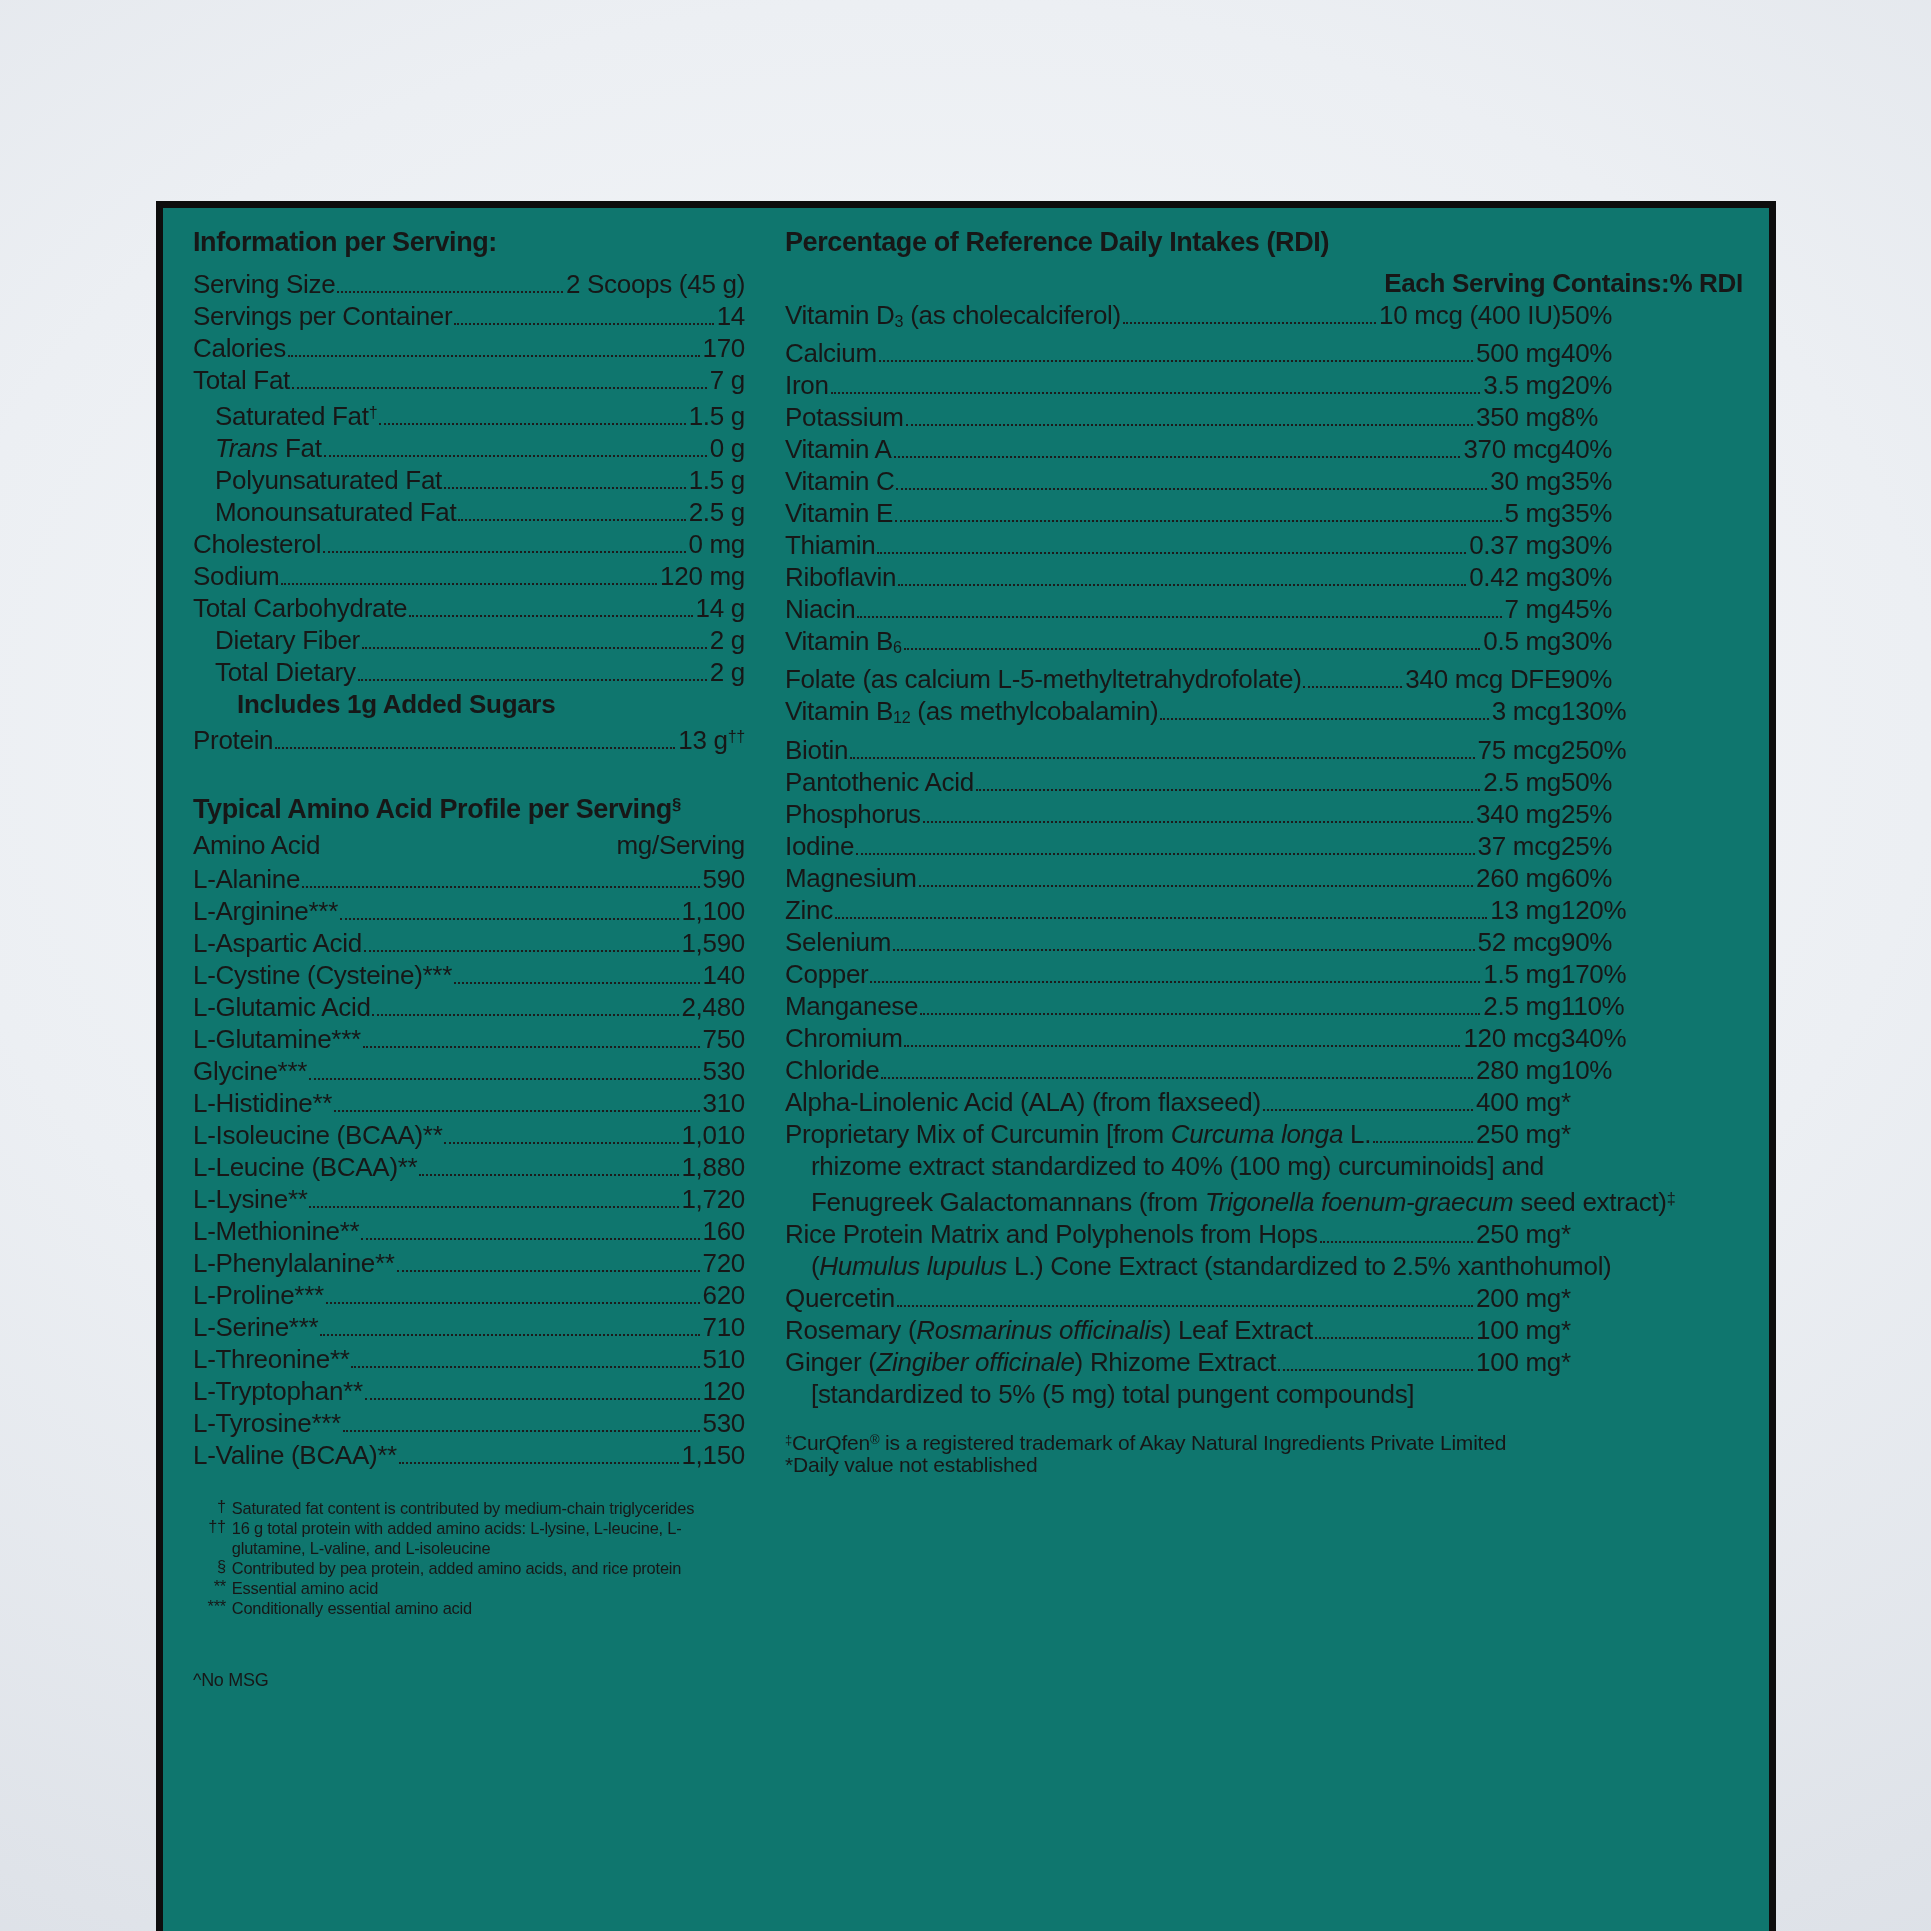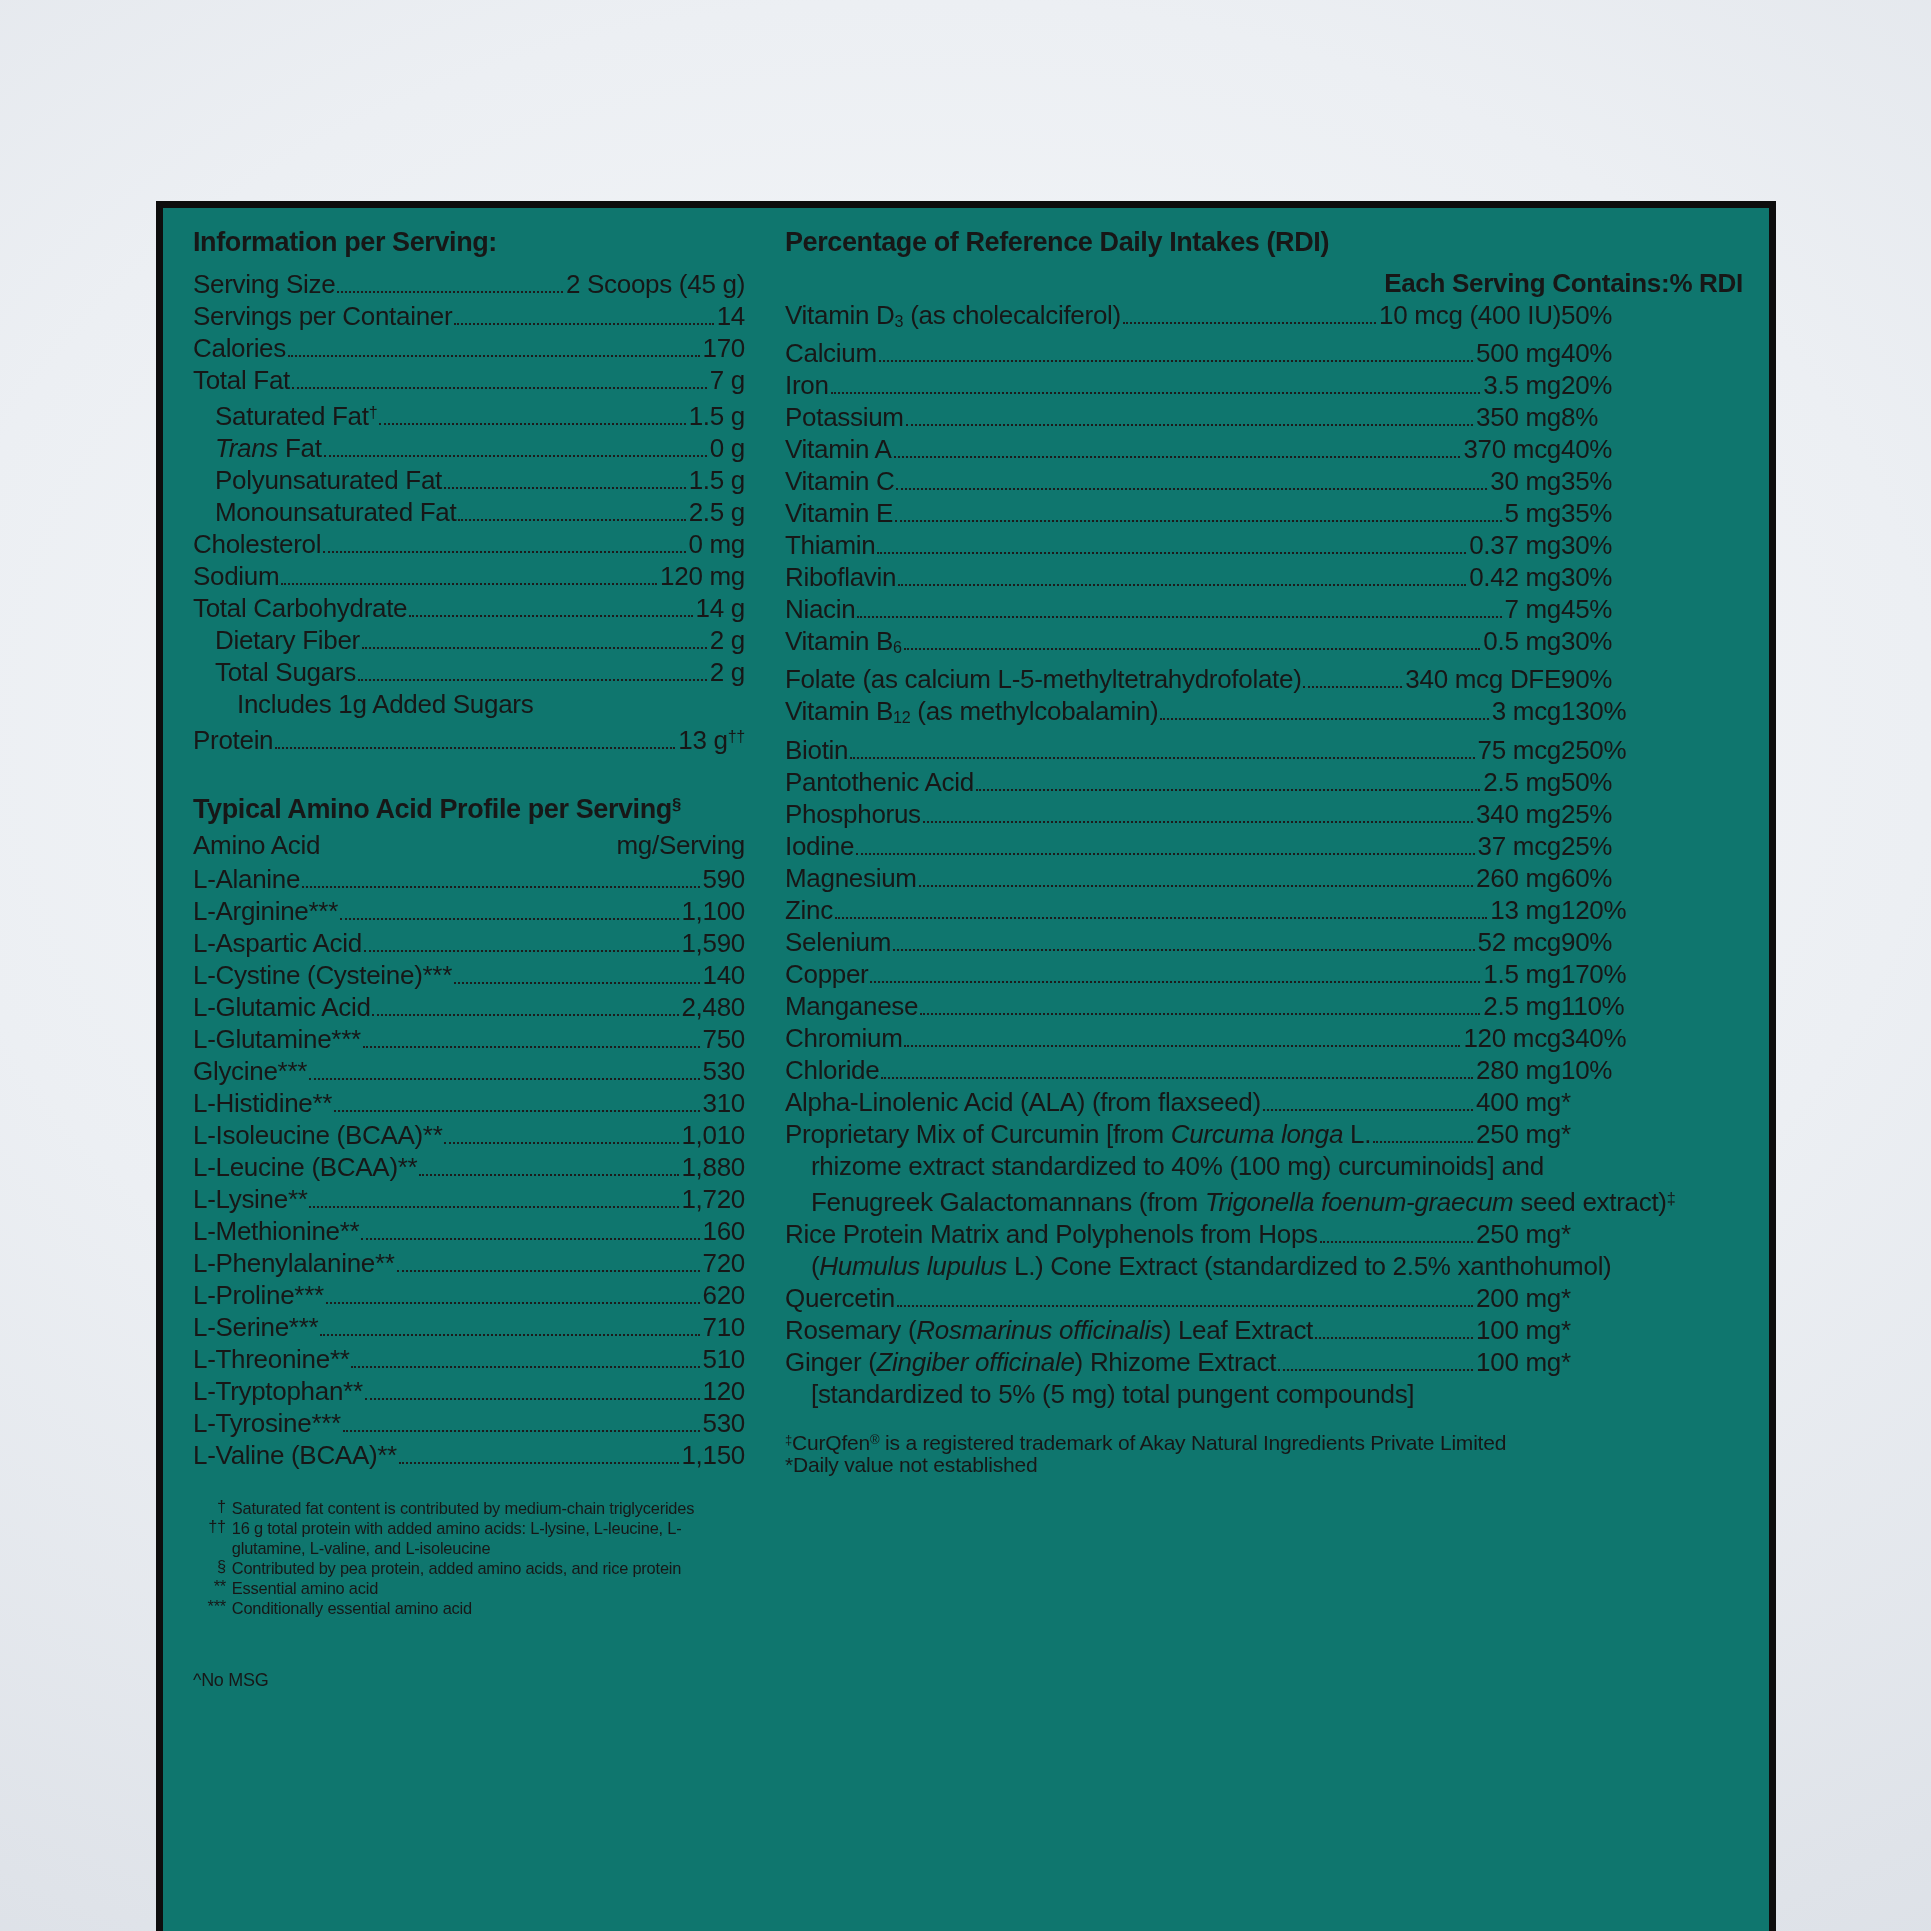--- a/index.html
+++ b/index.html
@@ -99,25 +99,25 @@
           <span class="lbl">Total Carbohydrate</span>
           <span class="leader"></span>
           <span class="val">14 g</span>
         </div>
         <div class="row" style="padding-left: 22px;">
           <span class="lbl">Dietary Fiber</span>
           <span class="leader"></span>
           <span class="val">2 g</span>
         </div>
         <div class="row" style="padding-left: 22px;">
-          <span class="lbl">Total Sugars</span>
+          <span class="lbl">Total Dietary</span>
           <span class="leader"></span>
           <span class="val">2 g</span>
         </div>
-        <div class="row" style="padding-left: 44px;">
+        <div class="row" style="padding-left: 44px; font-weight: bold;">
           <span class="lbl">Includes 1g Added Sugars</span>
         </div>
         <div class="row">
           <span class="lbl">Protein</span>
           <span class="leader"></span>
           <span class="val"><span>13 g</span><span class="sup">††</span></span>
         </div>
       </div>
 
     <h2 class="amino-h" id="amino-header"><span>Typical Amino Acid Profile per Serving</span><span class="sup">§</span></h2>

